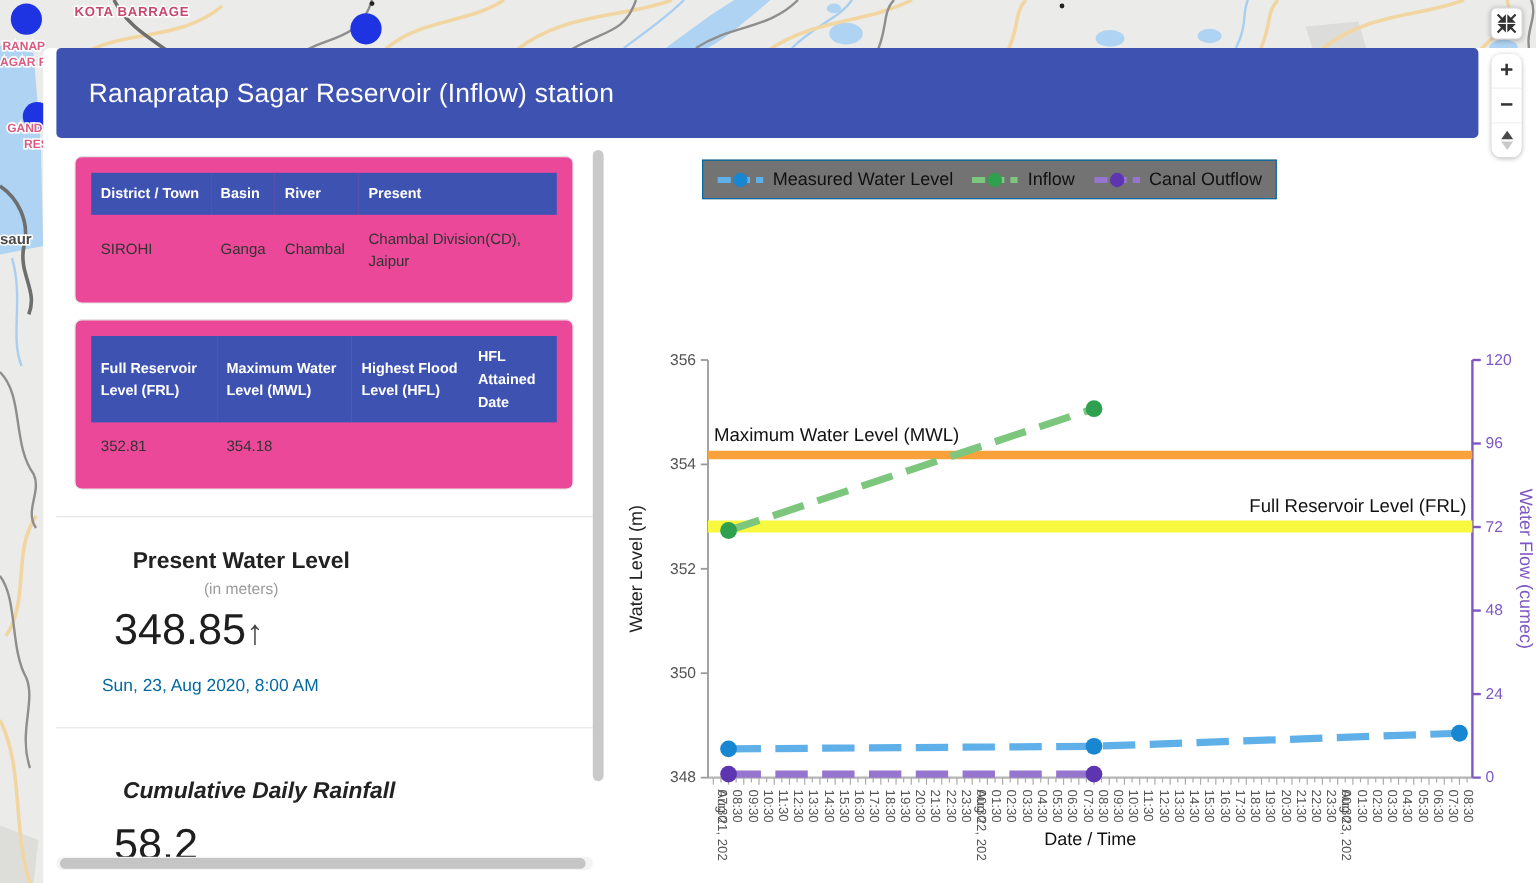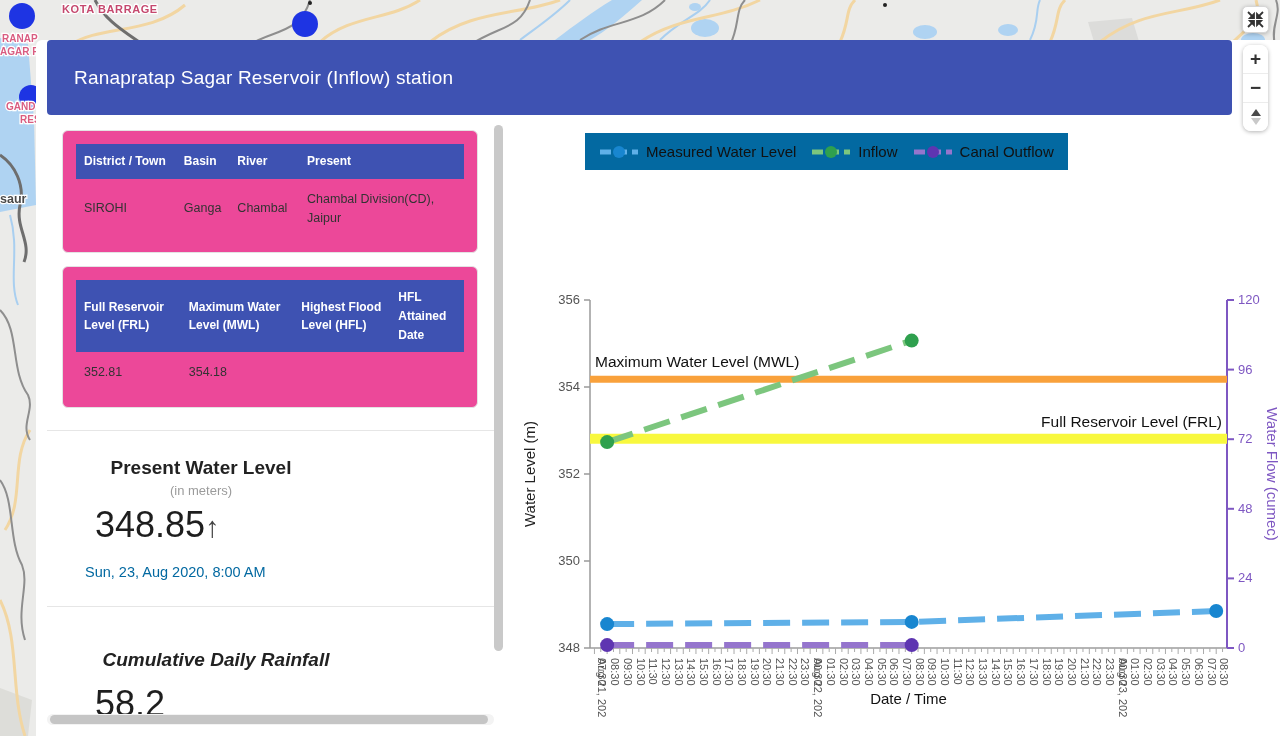--- a/index.html
+++ b/index.html
@@ -33,21 +33,21 @@
   
   #panel{
     position:absolute;left:36px;top:40px;width:1244px;height:696px;
     background:#ffffff;z-index:10;border-top-left-radius:6px;
   }
   #app-header{
     position:absolute;left:11px;top:0;width:1185px;height:75px;
     background:#3E52B2;border-radius:4px;display:flex;align-items:center;
     padding-left:27px;box-sizing:border-box;
   }
-  #app-header .title{color:#fff;font-size:19px;letter-spacing:.2px;}
+  #app-header .title{color:#fff;font-size:22px;letter-spacing:.2px;}
 
   
   #left-col{position:absolute;left:11px;top:85px;width:447px;}
   .card{
     background:#ec4899;border:1px solid #E3E3E3;border-radius:6px;
     padding:13px;box-sizing:border-box;width:416px;margin-left:15px;
   }
   .card + .card{margin-top:13px;}
   .card:first-child{margin-top:5px;}
   table.data-table{width:100%;border-collapse:collapse;}
@@ -72,21 +72,21 @@
 
   
   #vscroll-thumb{position:absolute;left:458px;top:85px;width:9px;height:526px;background:#C9C9C9;border-radius:5px;z-index:12;}
   #hscroll-track{position:absolute;left:11px;top:674px;width:447px;height:11px;background:#F3F3F3;border-radius:6px;z-index:12;}
   #hscroll-thumb{position:absolute;left:3px;top:1px;width:438px;height:9px;background:#C5C5C5;border-radius:5px;}
 
   
   #chart-region{position:absolute;left:469px;top:75px;width:775px;height:621px;}
   #chart-svg{position:absolute;left:0;top:0;font-family:"Liberation Sans",sans-serif;}
   #legend{
-    position:absolute;left:80px;top:18px;height:31px;border:3px solid #0369a1;background:#0369a1;
+    position:absolute;left:80px;top:18px;height:31px;border:1px solid #0369a1;background:#737373;
     display:inline-flex;align-items:center;padding:0 11px;gap:15px;z-index:5;
   }
   .legend-entry{display:flex;align-items:center;gap:7px;font-size:15px;color:#111;cursor:pointer;}
 </style>
 </head>
 <body>
 
 <svg id="map-svg" viewBox="0 0 1280 736">
   <rect x="0" y="0" width="1280" height="736" fill="#EBEBE9"></rect>
 

